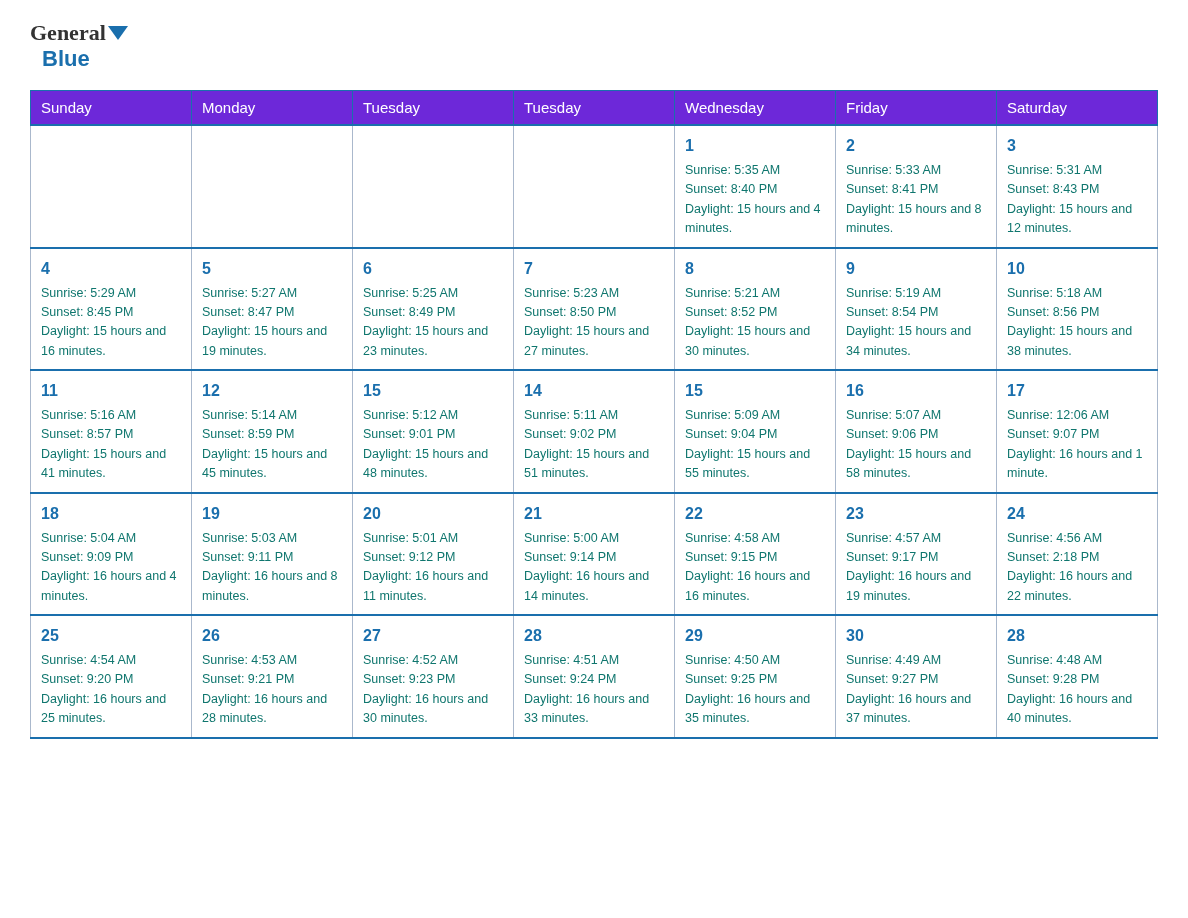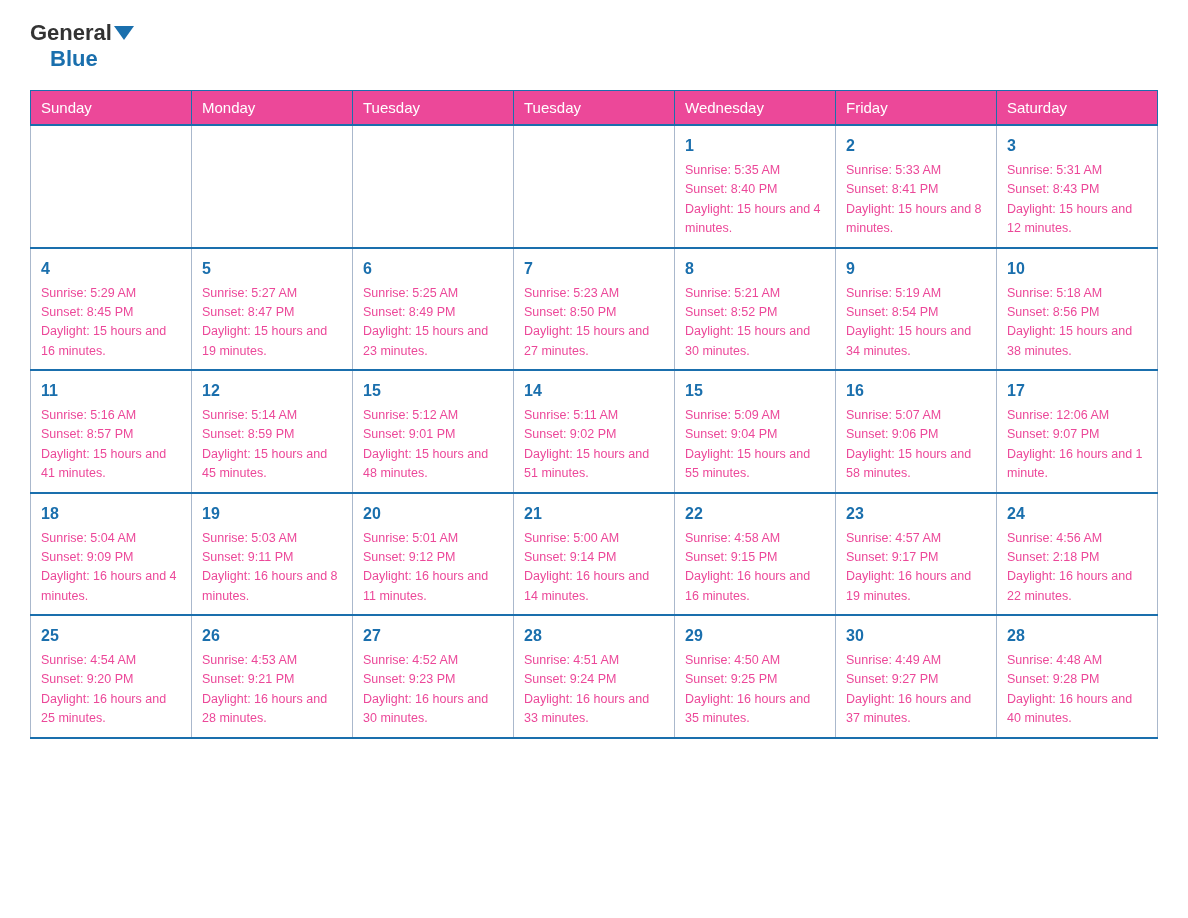--- a/index.html
+++ b/index.html
@@ -17,40 +17,41 @@
     }
     .logo {
       display: flex;
       flex-direction: column;
       align-items: flex-start;
     }
     .logo-text {
       font-size: 22px;
       font-weight: bold;
       color: #333;
+      font-family: Liberation Serif, serif;
     }
     .logo-triangle {
       width: 0;
       height: 0;
       border-left: 10px solid transparent;
       border-right: 10px solid transparent;
       border-top: 14px solid #1a6fad;
       display: inline-block;
       margin-left: 2px;
       vertical-align: middle;
     }
     .logo-line {
       display: flex;
       align-items: center;
     }
     .logo-blue {
       color: #1a6fad;
       font-size: 22px;
       font-weight: bold;
-      margin-left: 20px;
+      margin-left: 12px;
     }
     .title-section {
       text-align: right;
     }
     .month-year {
       font-size: 52px;
       font-weight: bold;
       color: #222;
       line-height: 1;
     }
@@ -58,21 +59,21 @@
       font-size: 18px;
       color: #444;
       margin-top: 6px;
     }
     .calendar-table {
       width: 100%;
       border-collapse: collapse;
       border: 1px solid #1a6fad;
     }
     .calendar-table th {
-      background-color: #ec4899;
+      background-color: #6d28d9;
       color: #fff;
       padding: 8px 10px;
       font-size: 15px;
       font-weight: normal;
       text-align: left;
       border: 1px solid #1a6fad;
     }
     .calendar-table td {
       vertical-align: top;
       padding: 8px 10px;
@@ -83,21 +84,21 @@
       min-height: 90px;
     }
     .day-number {
       font-size: 16px;
       font-weight: bold;
       color: #1a6fad;
       display: block;
       margin-bottom: 3px;
     }
     .day-info {
-      color: #ec4899;
+      color: #0f766e;
       font-size: 12.5px;
       line-height: 1.55;
     }
     .empty-cell {
       background: #fff;
     }
     tr {
       border-bottom: 2px solid #1a6fad;
     }
   </style>

